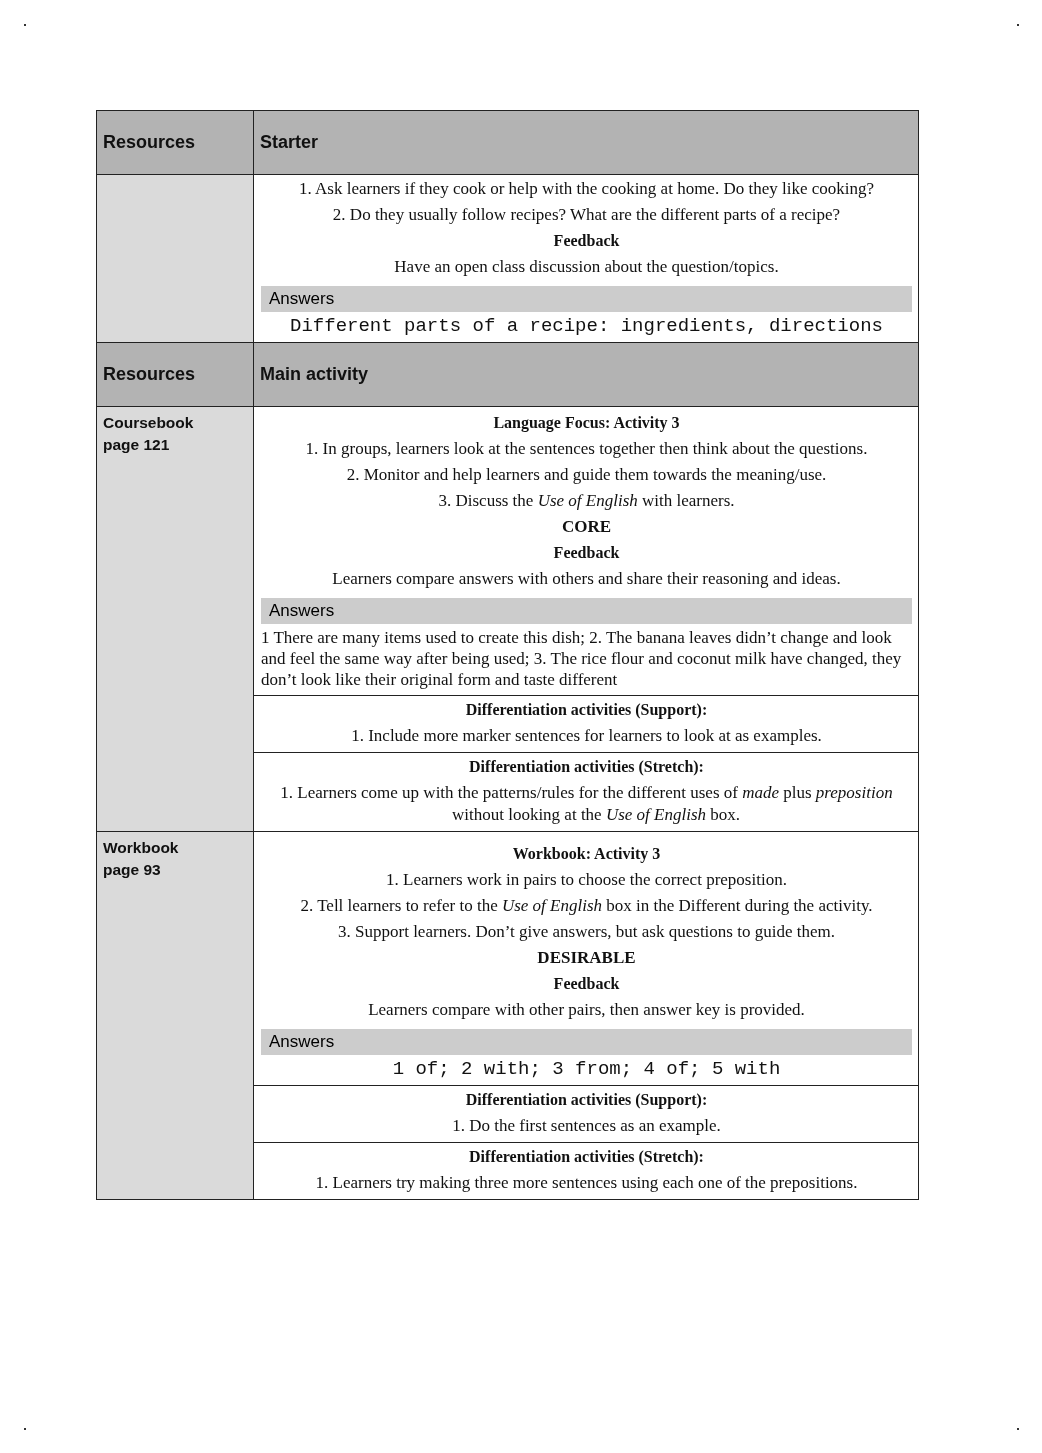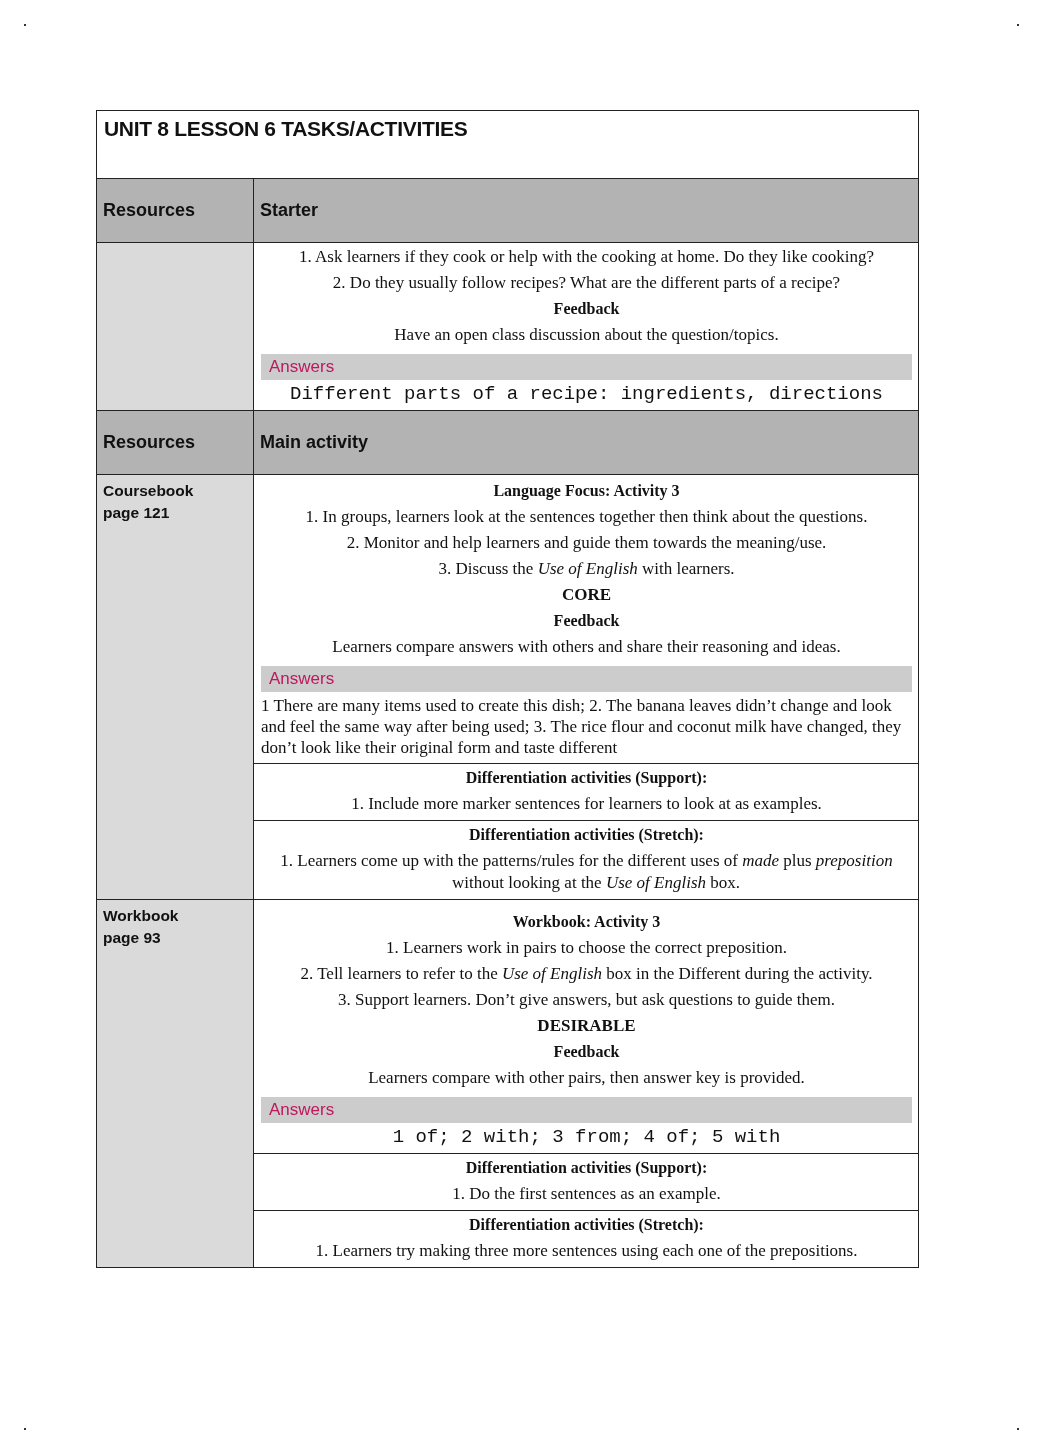--- a/index.html
+++ b/index.html
@@ -13,46 +13,41 @@
   .title-cell { height: 61px; padding: 6px 7px 0 7px !important; }
   .title { font-family: "Liberation Sans", sans-serif; font-weight: bold; font-size: 21px; color: #111; letter-spacing: -0.3px; }
   .hdr td { background: #b3b3b3; height: 31px; font-family: "Liberation Sans", sans-serif; font-weight: bold; font-size: 18px; color: #111; padding: 16px 6px !important; vertical-align: middle !important; }
   td.res { background: #dadada; font-family: "Liberation Sans", sans-serif; font-weight: bold; font-size: 15.5px; line-height: 22px; color: #111; padding: 5px 6px !important; }
   td.body { padding: 0 !important; }
   .blk { padding: 3px 6px 5px 7px; font-family: "Liberation Serif", serif; font-size: 17px; color: #111; }
   .blk + .blk { border-top: 1.5px solid #222; }
   .line { line-height: 22px; margin-bottom: 4px; text-align: center; }
   .line.item { padding-left: 19px; text-indent: -19px; }
   .b { font-weight: bold; font-size: 16px; }
-  .ans-bar { background: #cccccc; font-family: "Liberation Sans", sans-serif; font-size: 17px; color: #be185d; padding: 2px 8px; line-height: 22px; margin: 8px 0 3px 0; }
+  .ans-bar { background: #cccccc; font-family: "Liberation Sans", sans-serif; font-size: 17px; color: #000000; padding: 2px 8px; line-height: 22px; margin: 8px 0 3px 0; }
   .ans-text { font-family: Liberation Mono, monospace; font-size: 19px; line-height: 22px; text-align: center; }
   .ans-serif { font-family: "Liberation Serif", serif; font-size: 17px; line-height: 21px; }
   i { font-style: italic; }
 </style>
 </head>
 <body>
 
 <div class="crop" style="left:24px;top:24px;"></div>
 <div class="crop" style="left:1017px;top:24px;"></div>
 <div class="crop" style="left:24px;top:1428px;"></div>
 <div class="crop" style="left:1017px;top:1428px;"></div>
 
 <div class="doc">
 <table class="lesson">
   <colgroup>
         <col class="c1">
         <col class="c2">
       </colgroup>
 
   <tbody>
-        <tr>
-    <td colspan="2" class="title-cell">
-      <div class="title">UNIT 8 LESSON 6 TASKS/ACTIVITIES</div>
-    </td>
-  </tr>
 
   <tr class="hdr">
     <td>Resources</td>
     <td>Starter</td>
   </tr>
   <tr>
     <td class="res"></td>
     <td class="body">
       <div class="blk">
         <div class="line item">1. Ask learners if they cook or help with the cooking at home. Do they like cooking?</div>

